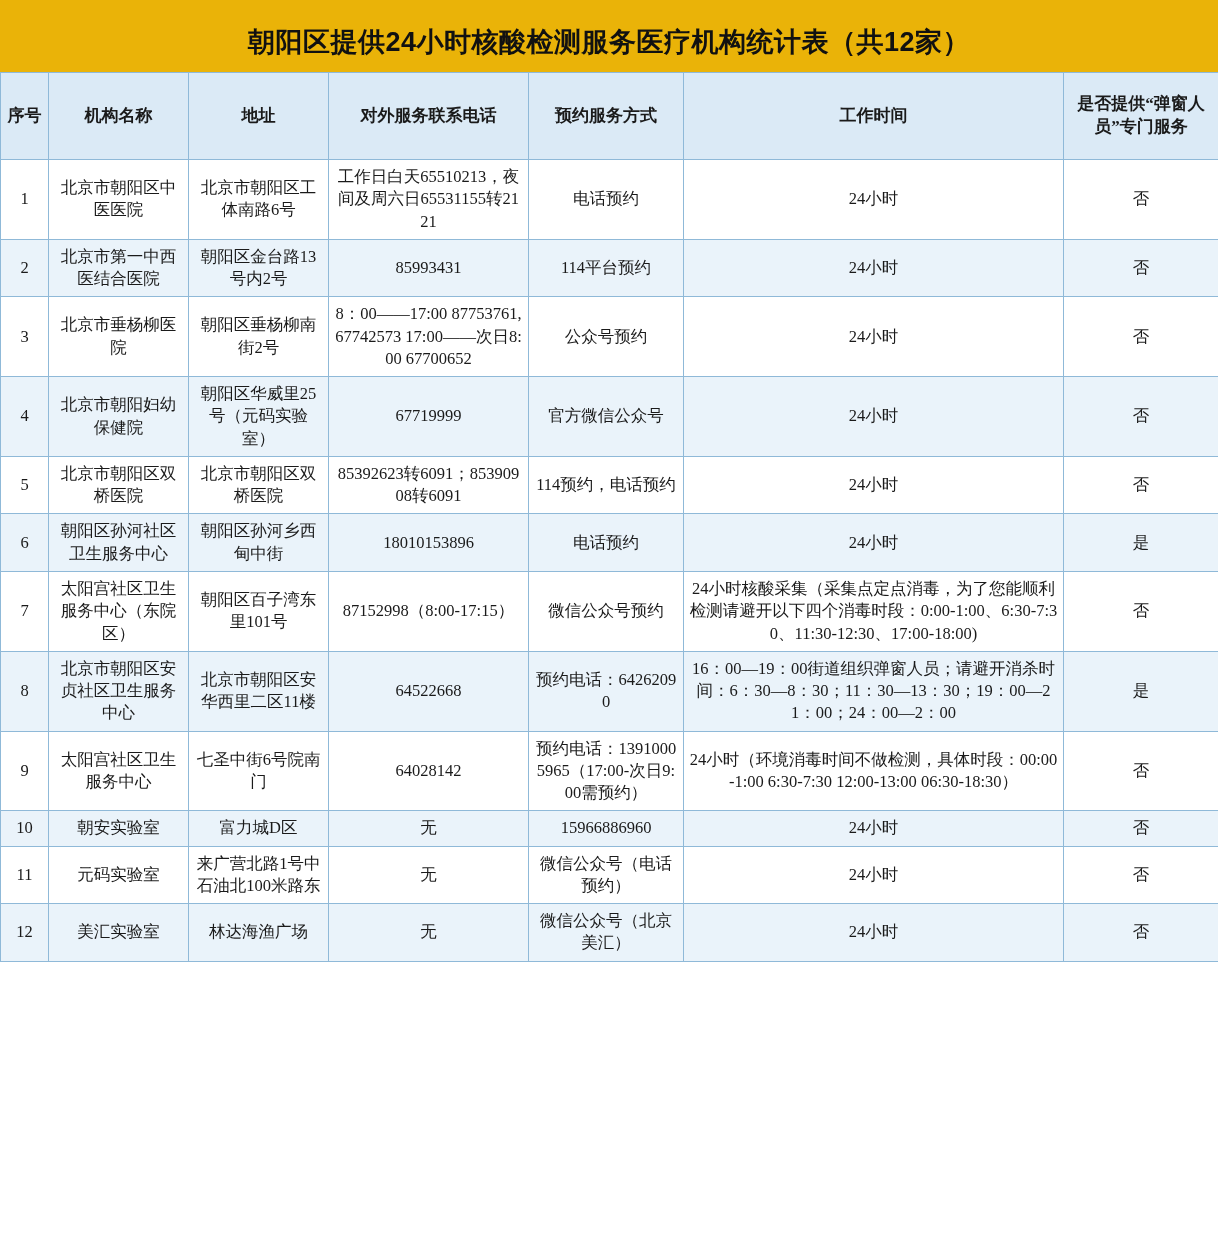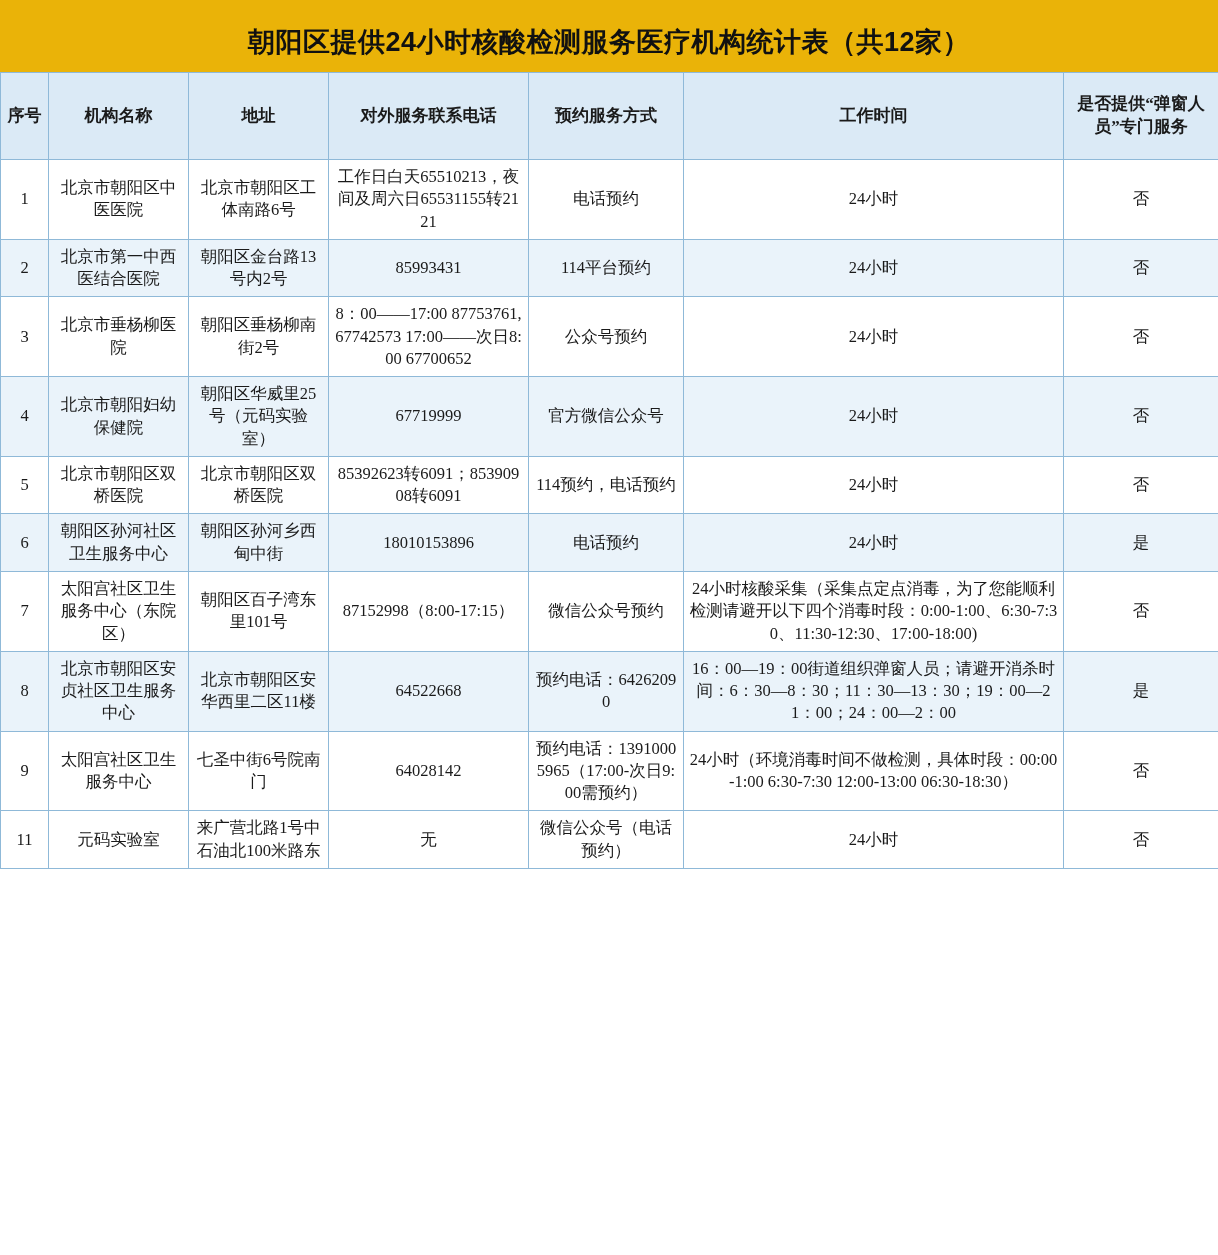--- a/index.html
+++ b/index.html
@@ -174,25 +174,43 @@
         </tr>
         <tr class="row-odd">
           <td>9</td>
           <td>太阳宫社区卫生服务中心</td>
           <td>七圣中街6号院南门</td>
           <td>64028142</td>
           <td>预约电话：13910005965（17:00-次日9:00需预约）</td>
           <td class="text-left">24小时（环境消毒时间不做检测，具体时段：00:00-1:00 6:30-7:30 12:00-13:00 06:30-18:30）</td>
           <td>否</td>
         </tr>
+        <tr class="row-even">
+          <td>10</td>
+          <td>朝安实验室</td>
+          <td>富力城D区</td>
+          <td>无</td>
+          <td>15966886960</td>
+          <td>24小时</td>
+          <td>否</td>
+        </tr>
         <tr class="row-odd">
           <td>11</td>
           <td>元码实验室</td>
           <td>来广营北路1号中石油北100米路东</td>
           <td>无</td>
           <td>微信公众号（电话预约）</td>
           <td>24小时</td>
           <td>否</td>
         </tr>
+        <tr class="row-even">
+          <td>12</td>
+          <td>美汇实验室</td>
+          <td>林达海渔广场</td>
+          <td>无</td>
+          <td>微信公众号（北京美汇）</td>
+          <td>24小时</td>
+          <td>否</td>
+        </tr>
       </tbody>
   </table>
 
 </div>
 
 </body></html>

